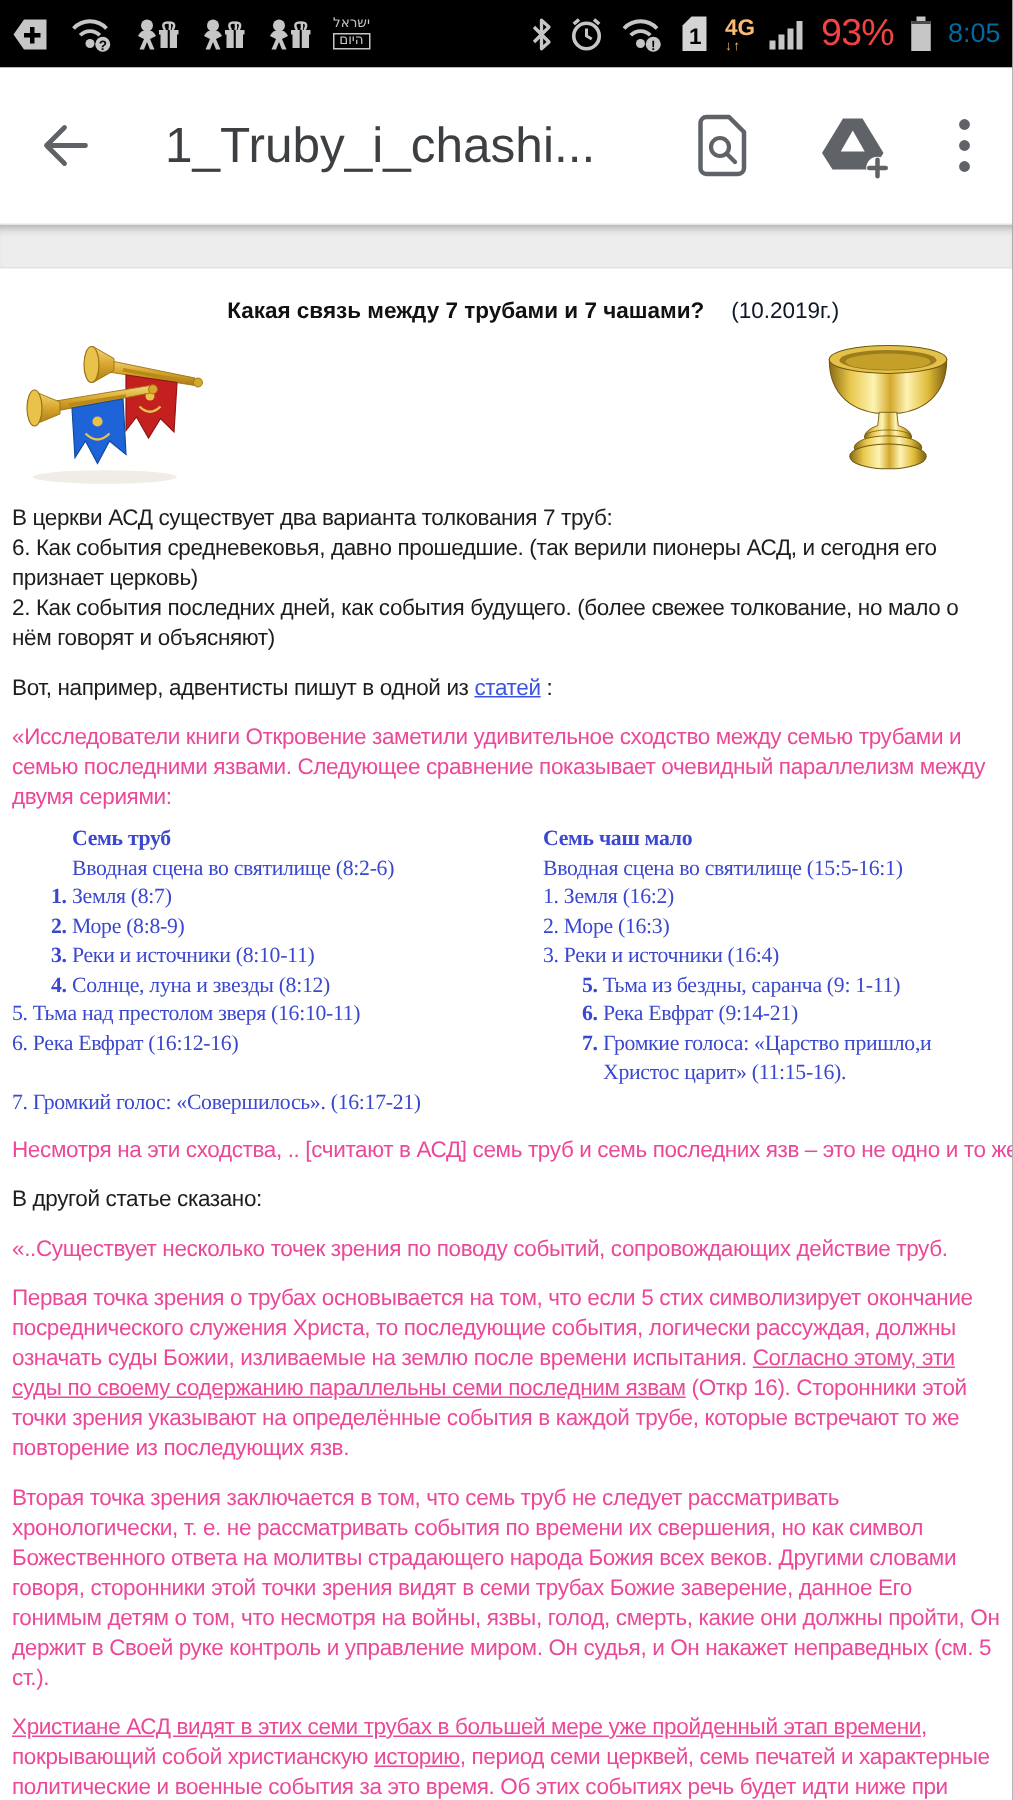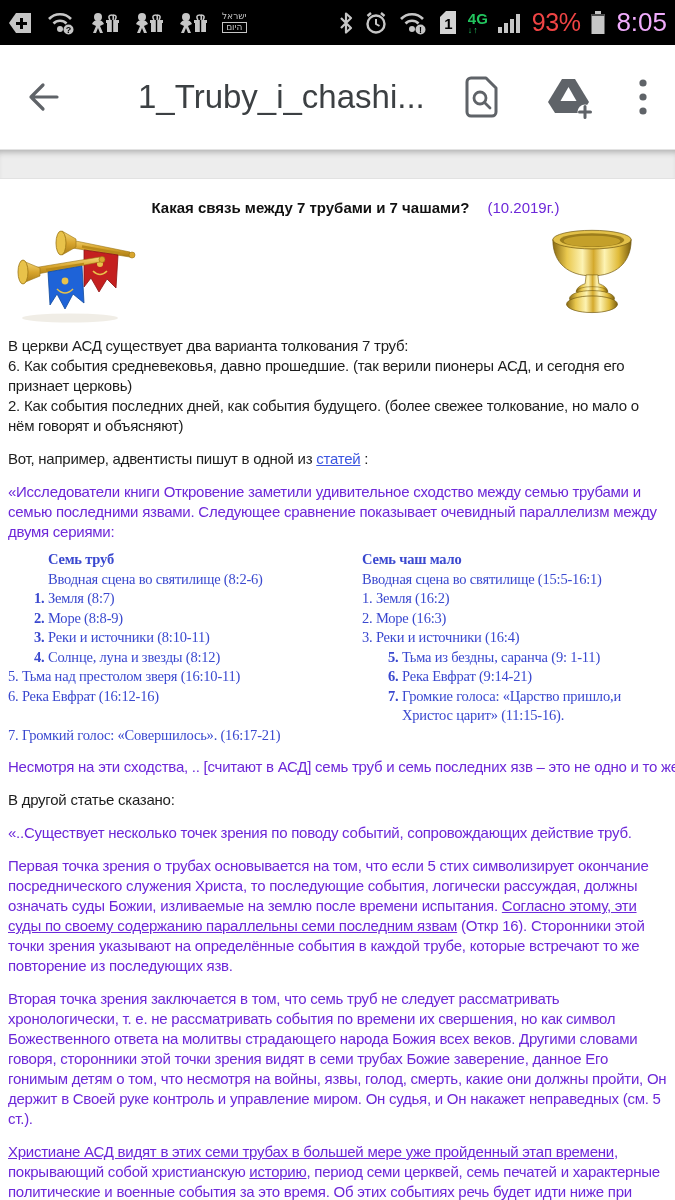--- a/index.html
+++ b/index.html
@@ -4,54 +4,54 @@
 <style>
   html,body{margin:0;padding:0;background:#777;}
   .screen{width:675px;height:1200px;position:relative;overflow:hidden;background:#d8d8d8;
           font-family:"Liberation Sans", sans-serif;}
 
   
   .status-bar{height:45px;background:#000;display:flex;align-items:center;padding:0 8px;gap:14px;}
   .sb-ico{display:flex;align-items:center;justify-content:center;}
   .sb-right{margin-left:auto;display:flex;align-items:center;gap:9px;}
   .sb-text{color:#ef4444;font-size:25px;letter-spacing:-0.5px;}
-  .sb-time{color:#f0abfc;font-size:26px;}
+  .sb-time{color:#0369a1;font-size:18px;}
   .heb{color:#c6c6c6;font-family:"DejaVu Sans", sans-serif;text-align:center;line-height:1;}
   .heb .l1{font-size:9px;display:block;}
   .heb .l2{font-size:9px;display:block;border:1px solid #c6c6c6;padding:0 2px;margin-top:1px;}
-  .fourg{color:#22c55e;text-align:left;line-height:1;}
+  .fourg{color:#fdba74;text-align:left;line-height:1;}
   .fourg .g1{font-size:15px;font-weight:bold;display:block;}
   .fourg .g2{font-size:9px;display:block;letter-spacing:1px;}
 
   
   .app-bar{height:104px;background:#fff;display:flex;align-items:center;padding:0 22px;
            border-bottom:1px solid #e3e3e3;}
-  .ab-title{flex:1;margin-left:76px;font-size:33px;color:#3c4043;white-space:nowrap;overflow:hidden;}
+  .ab-title{flex:1;margin-left:48px;font-size:33px;color:#3c4043;white-space:nowrap;overflow:hidden;}
   .ab-icons{display:flex;align-items:center;gap:44px;margin-right:4px;}
   .icon-btn{background:none;border:none;padding:0;cursor:pointer;display:flex;align-items:center;}
 
   .gap-band{height:28px;background:#ededed;box-shadow:inset 0 6px 6px -4px rgba(0,0,0,.28);
             border-bottom:1px solid #e2e2e2;}
 
   
   .page{height:1134px;background:#fff;padding:14px 8px 0 8px;box-sizing:border-box;overflow:hidden;}
   .bottom-strip{height:9px;background:#d9d9d9;box-shadow:inset 0 3px 3px -2px rgba(0,0,0,.25);}
 
   .doc-head{display:flex;justify-content:center;gap:18px;margin-left:36px;font-size:15px;
             color:#111;margin-top:6px;}
   .doc-title{font-weight:bold;}
-  .doc-date{color:#6d28d9;}
+  .doc-date{color:#0f172a;}
 
   .hero{position:relative;height:120px;}
   .trumpets{position:absolute;left:2px;top:-6px;}
   .bowl{position:absolute;right:28px;top:4px;}
 
   .page p{margin:0 0 13px;font-size:15px;line-height:20px;letter-spacing:-0.25px;}
   .t-black{color:#1d1d1d;}
-  .t-blue{color:#6d28d9;}
+  .t-blue{color:#ec4899;}
   .line{display:block;}
   .lnk{color:#3b55e0;text-decoration:underline;cursor:pointer;margin-top:16px;}
   .u{text-decoration:underline;}
   .oneline{white-space:nowrap;}
 
   
   .ptable{display:grid;grid-template-columns:354px 1fr;margin:2px 0 12px;
           font-family:"Liberation Serif", serif;font-size:14.5px;line-height:19.5px;
           color:#3a48cf;letter-spacing:-0.2px;}
   .lcell{padding-left:40px;}

